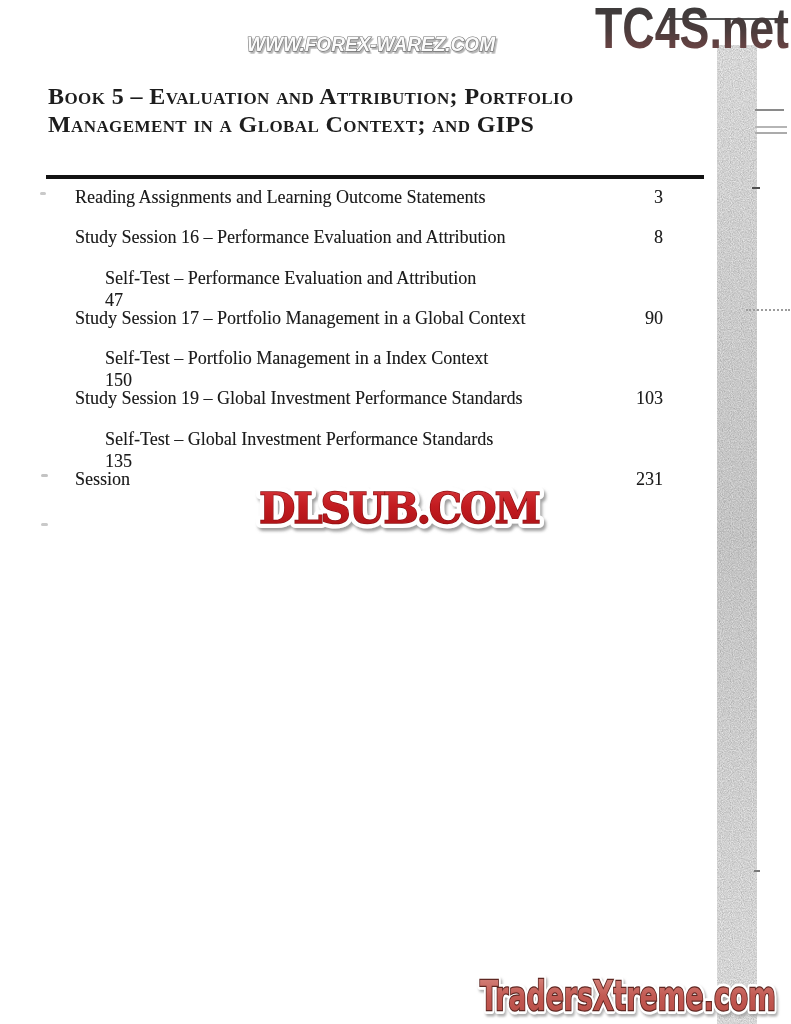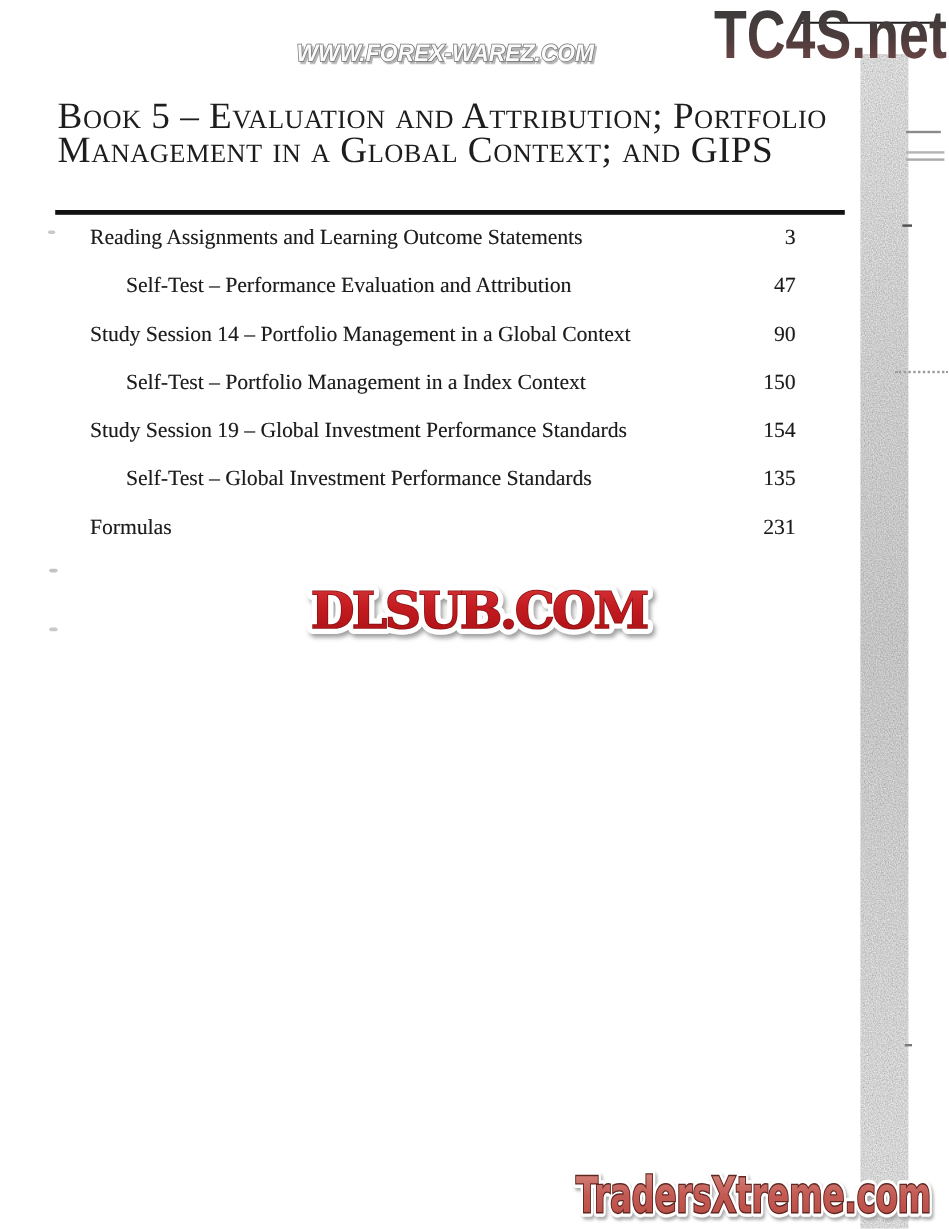--- a/index.html
+++ b/index.html
@@ -30,39 +30,39 @@
   .speck2{left:41px;top:474px;width:7px;height:3px;background:#c3c3c3;border-radius:2px;}
   .speck3{left:41px;top:523px;width:7px;height:3px;background:#c9c9c9;border-radius:2px;}
   
   .wm-forex{position:absolute;left:240px;top:26px;}
   .wm-tc4s{position:absolute;left:592px;top:0;}
   .wm-dlsub{position:absolute;left:248px;top:477px;z-index:6;}
   .wm-traders{position:absolute;left:466px;top:964px;z-index:6;}
   
   .title{
     position:absolute;left:48px;top:83px;width:650px;
-    font-weight:normal;font-variant:small-caps;
-    font-size:31px;line-height:27.5px;letter-spacing:0.4px;
+    font-weight:bold;font-variant:small-caps;
+    font-size:24px;line-height:27.5px;letter-spacing:0.4px;
     color:#1d1d1d;
   }
   .rule{
     position:absolute;left:46px;top:175px;width:658px;height:3.5px;
     background:#121212;
   }
   .toc{
     position:absolute;left:75px;top:186px;width:588px;
     font-size:18px;
   }
   .toc-row{
     display:flex;justify-content:space-between;align-items:baseline;
     height:22px;line-height:22px;margin-bottom:18.3px;
     text-shadow:0.3px 0.15px 0 rgba(0,0,0,0.35);
   }
   .toc-row .lbl{white-space:nowrap;}
-  .toc-row.indent{padding-left:30px;}
+  .toc-row.indent{padding-left:30px;flex-direction:column;}
   .toc-row .pg{text-align:right;}
 </style>
 </head>
 <body>
 
 <svg class="strip" width="40" height="979" aria-hidden="true">
   <defs>
     <filter id="grain" x="0" y="0" width="100%" height="100%">
       <feTurbulence type="fractalNoise" baseFrequency="0.9" numOctaves="2" seed="8"></feTurbulence>
       <feColorMatrix type="saturate" values="0"></feColorMatrix>
@@ -114,42 +114,46 @@
   <div>Management in a Global Context; and GIPS</div>
 </header>
 
 <div class="rule"></div>
 
 <main class="toc">
   <div class="toc-row">
     <span class="lbl">Reading Assignments and Learning Outcome Statements</span>
     <span class="pg">3</span>
   </div>
+  <div class="toc-row">
+    <span class="lbl">Study Session 16 – Performance Evaluation and Attribution</span>
+    <span class="pg">8</span>
+  </div>
   <div class="toc-row indent">
     <span class="lbl">Self-Test – Performance Evaluation and Attribution</span>
     <span class="pg">47</span>
   </div>
   <div class="toc-row">
-    <span class="lbl">Study Session 14 – Portfolio Management in a Global Context</span>
+    <span class="lbl">Study Session 17 – Portfolio Management in a Global Context</span>
     <span class="pg">90</span>
   </div>
   <div class="toc-row indent">
     <span class="lbl">Self-Test – Portfolio Management in a Index Context</span>
     <span class="pg">150</span>
   </div>
   <div class="toc-row">
     <span class="lbl">Study Session 19 – Global Investment Performance Standards</span>
-    <span class="pg">154</span>
+    <span class="pg">103</span>
   </div>
   <div class="toc-row indent">
     <span class="lbl">Self-Test – Global Investment Performance Standards</span>
     <span class="pg">135</span>
   </div>
   <div class="toc-row">
-    <span class="lbl">Formulas</span>
+    <span class="lbl">Session</span>
     <span class="pg">231</span>
   </div>
 </main>
 
 <svg class="wm-dlsub" width="304" height="62">
   <defs>
     <filter id="dlsh" x="-15%" y="-15%" width="130%" height="140%">
       <feDropShadow dx="2" dy="3" stdDeviation="1.6" flood-color="#8f8f8f" flood-opacity="0.85"></feDropShadow>
     </filter>
     <linearGradient id="dlg" x1="0" y1="0" x2="0" y2="1">

